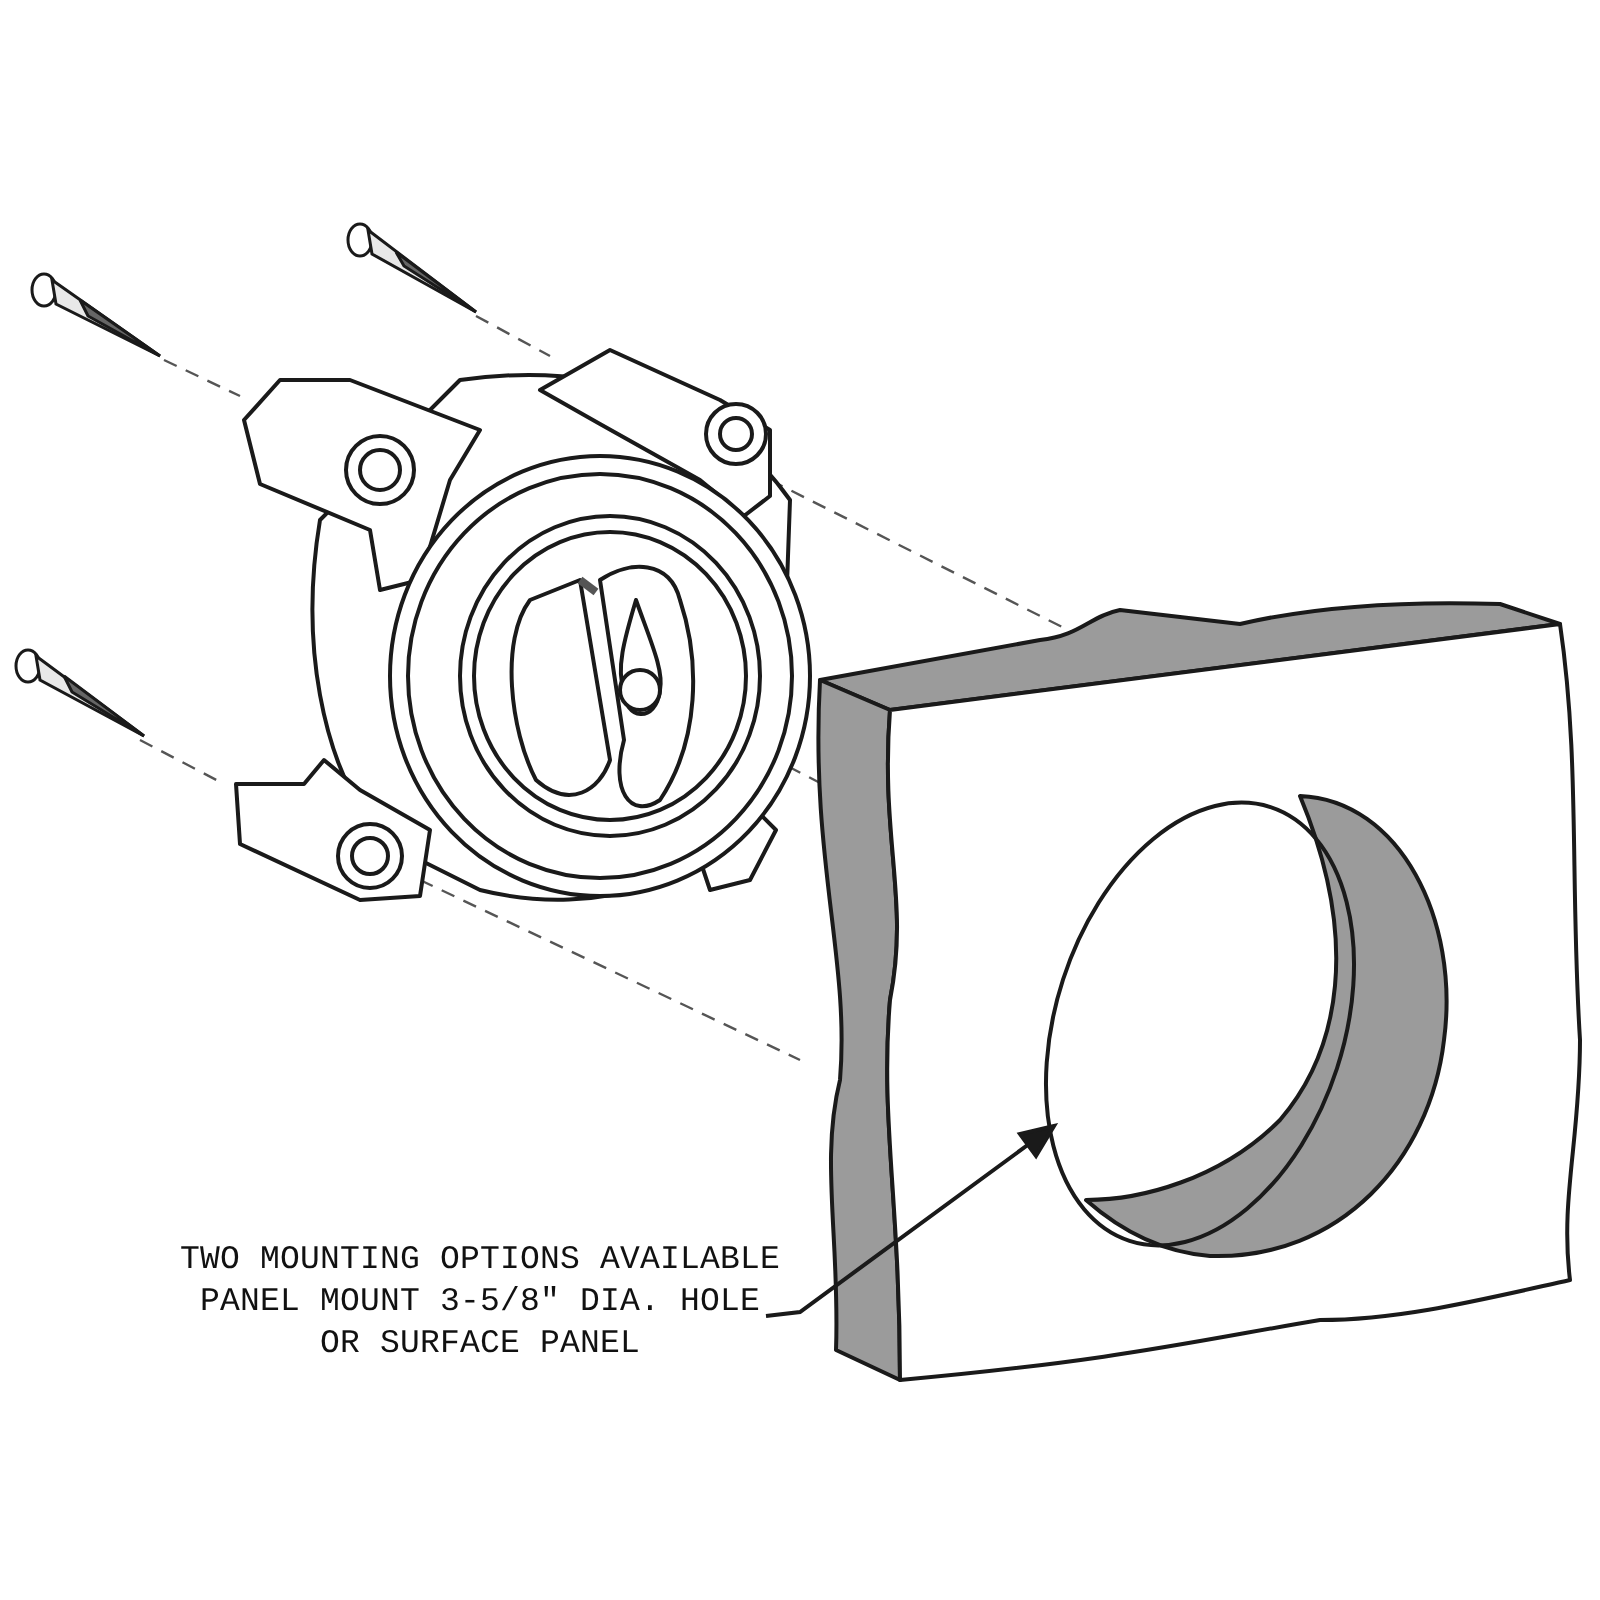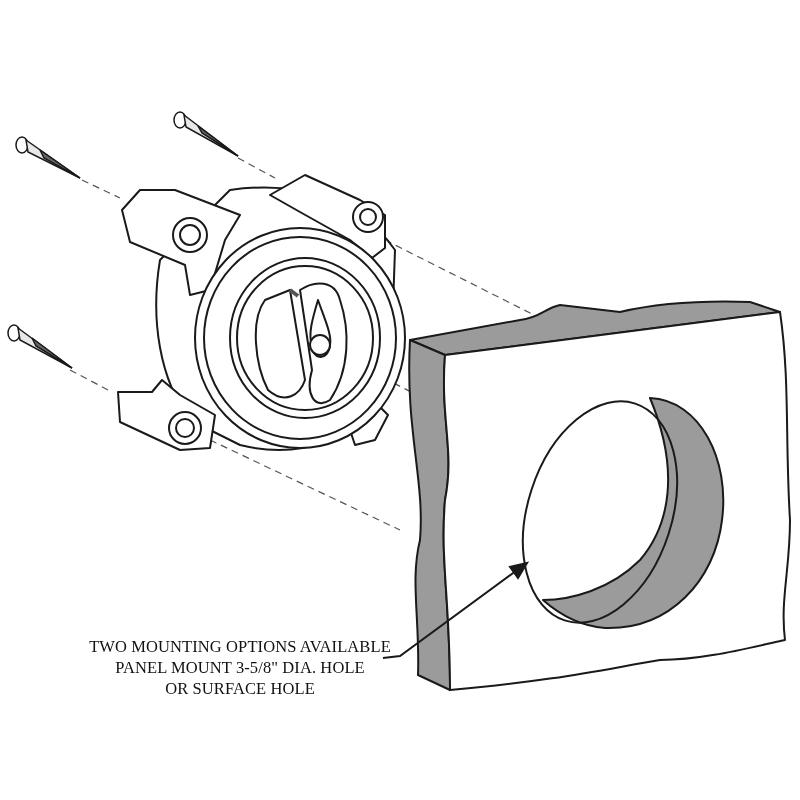--- a/index.html
+++ b/index.html
@@ -1,20 +1,20 @@
 <!DOCTYPE html>
 <html><head>
   <meta charset="utf-8">
   <style>
     html, body { margin: 0; padding: 0; background: #ffffff; }
     body { width: 800px; height: 800px; position: relative; overflow: hidden; font-family: "Liberation Sans", sans-serif; }
     #diagram { position: absolute; left: 0; top: 0; width: 800px; height: 800px; }
     .callout {
-      position: absolute; left: 60px; top: 636px; width: 360px;
-      text-align: center; color: #111111; font-family: Liberation Serif, serif;
+      position: absolute; left: 60px; top: 619px; width: 360px;
+      text-align: center; color: #111111; font-family: Liberation Mono, monospace;
       font-size: 16.5px; line-height: 21px; letter-spacing: 0.1px;
     }
     .callout div { white-space: nowrap; }
   </style>
 </head>
 <body>
 
 <svg id="diagram" viewBox="0 0 800 800" xmlns="http://www.w3.org/2000/svg">
 
   <g stroke="#555" stroke-width="1.2" stroke-dasharray="7,5" fill="none">
@@ -86,14 +86,14 @@
 
   <g stroke="#1a1a1a" stroke-width="2" fill="#1a1a1a">
     <path d="M383 658 L400 656 L520 568" fill="none"></path>
     <path d="M527 563 L510 567 L518 578 Z"></path>
   </g>
 </svg>
 
 <div class="callout">
   <div>TWO MOUNTING OPTIONS AVAILABLE</div>
   <div>PANEL MOUNT 3-5/8" DIA.  HOLE</div>
-  <div>OR SURFACE HOLE</div>
+  <div>OR SURFACE PANEL</div>
 </div>
 
 </body></html>

